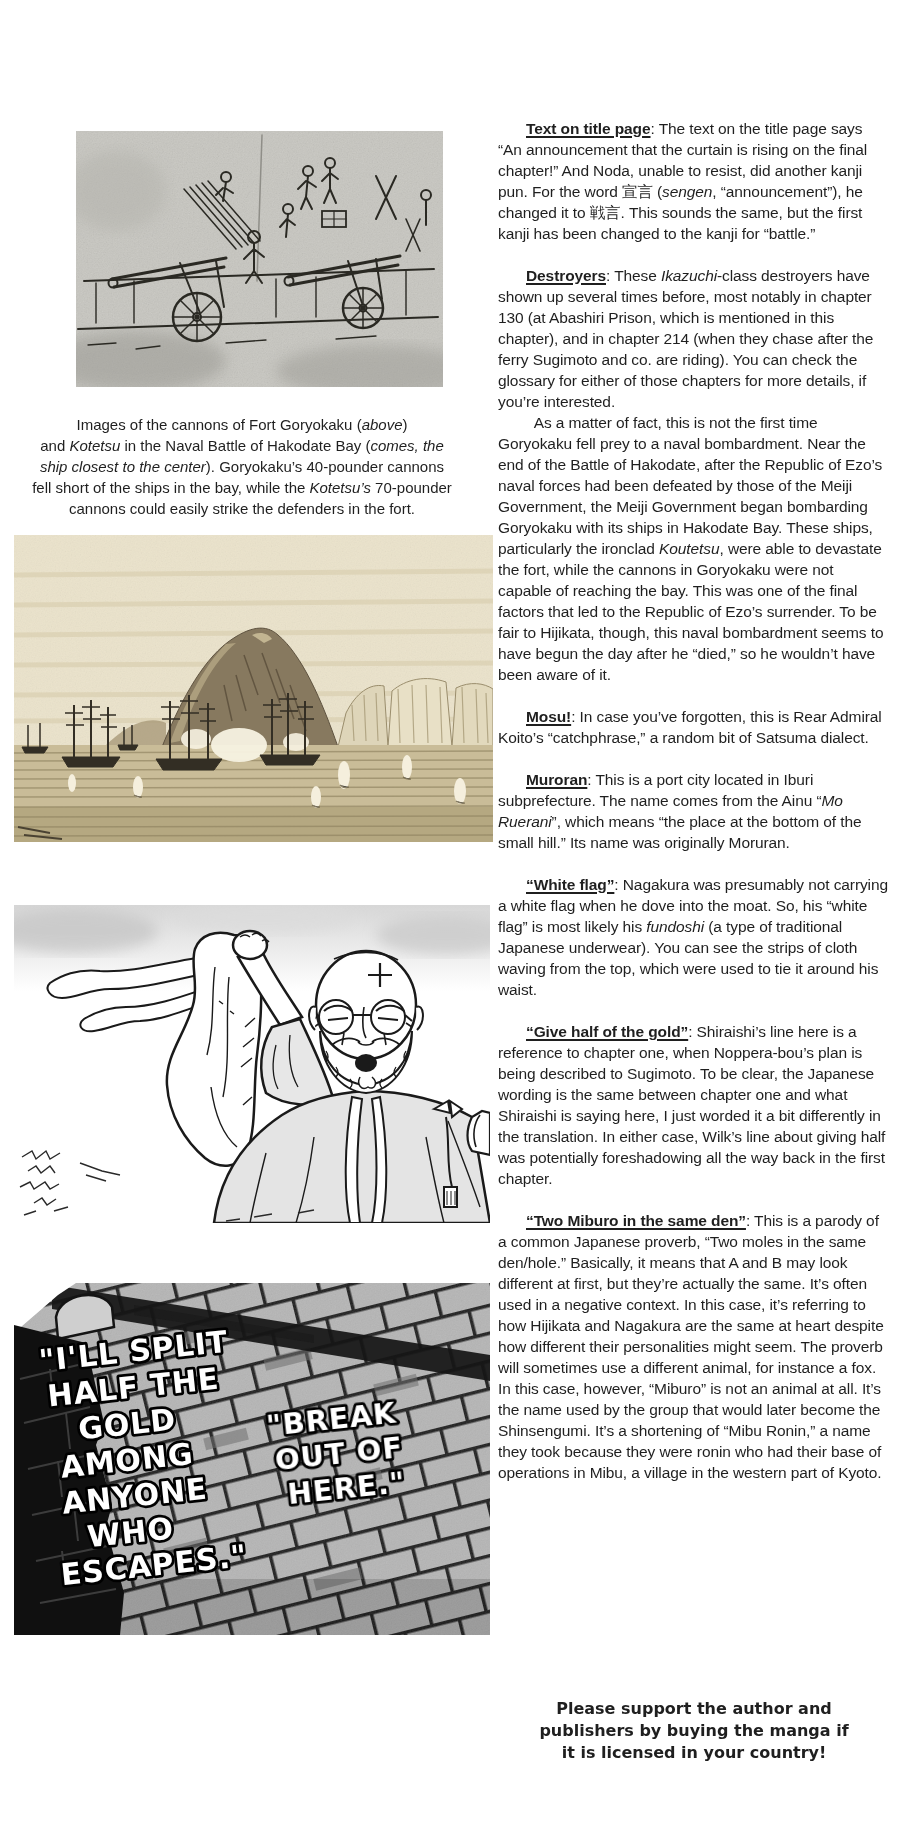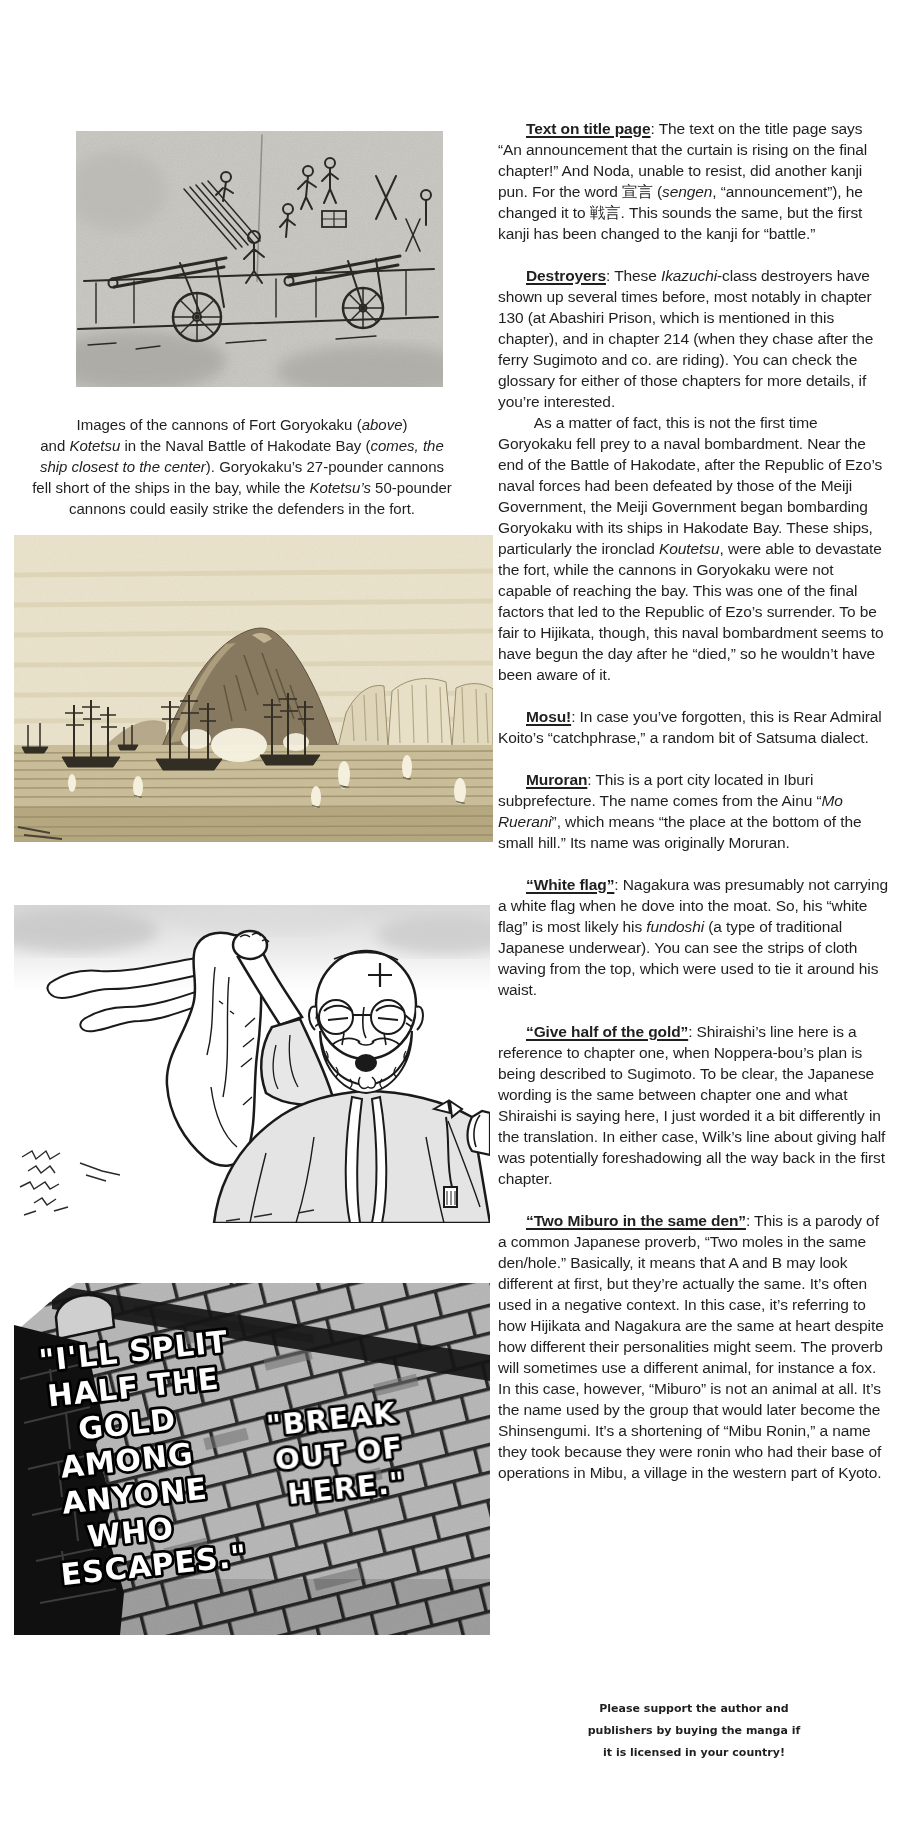--- a/index.html
+++ b/index.html
@@ -14,21 +14,21 @@
   .entry{margin:0 0 21px 0;}
   .gp{margin:0;}
   .gp.indent{text-indent:2.3em;}
   .term{font-weight:bold;text-decoration:underline;text-decoration-thickness:1.5px;
         text-underline-offset:2px;margin-left:28px;}
   .it{font-style:italic;text-align:center;}
   
   #caption{left:4px;top:414px;width:476px;font-size:15px;line-height:21px;text-align:center;}
   
   #footer{left:498px;top:1698px;width:392px;text-align:center;font-weight:bold;
-          font-size:11px;line-height:22px;font-family:"DejaVu Sans",sans-serif;}
+          font-size:16px;line-height:22px;font-family:"DejaVu Sans",sans-serif;}
   
   .fig{display:block;}
   #fig-cannons{left:76px;top:131px;}
   #fig-naval{left:14px;top:535px;}
   #fig-monk{left:14px;top:905px;}
   #fig-brick{left:14px;top:1283px;}
   svg{display:block;}
   .speech{font-family:"DejaVu Sans",sans-serif;font-weight:bold;fill:#ffffff;
           stroke:#000000;paint-order:stroke;stroke-linejoin:round;}
 </style>
@@ -94,22 +94,22 @@
           <path d="M178,112 L178,140 M178,118 L168,128 M178,118 L188,126 M178,140 L170,152 M178,140 L186,152"></path>
         <path d="M20,152 L20,192 M58,150 L58,192 M200,148 L200,186 M240,146 L240,186 M330,140 L330,184" stroke-width="1.4"></path>
         <path d="M12,214 L40,212 M60,218 L84,215 M150,212 L190,209 M260,208 L300,205" stroke-width="1.3"></path>
       </g>
     </svg>
   </div>
 
   <div class="abs" id="caption">
     <div><span>Images of the cannons of Fort Goryokaku (</span><span class="it">above</span><span>)</span></div>
     <div><span>and </span><span class="it">Kotetsu</span><span> in the Naval Battle of Hakodate Bay (</span><span class="it">comes, the</span></div>
-    <div><span class="it">ship closest to the center</span><span>).  Goryokaku’s 27-pounder cannons</span></div>
-    <div><span>fell short of the ships in the bay, while the </span><span class="it">Kotetsu’s</span><span> 50-pounder</span></div>
+    <div><span class="it">ship closest to the center</span><span>).  Goryokaku’s 40-pounder cannons</span></div>
+    <div><span>fell short of the ships in the bay, while the </span><span class="it">Kotetsu’s</span><span> 70-pounder</span></div>
     <div><span>cannons could easily strike the defenders in the fort.</span></div>
   </div>
 
   <div class="abs fig" id="fig-naval">
     <svg width="479" height="307" viewBox="0 0 479 307">
       <rect width="479" height="307" fill="#ebe3cb"></rect>
       <rect width="479" height="307" filter="url(#nz)" opacity="0.12"></rect>
       <g stroke="#d8cdad" stroke-width="5" opacity="0.6">
         <line x1="0" y1="40" x2="479" y2="36"></line>
           <line x1="0" y1="70" x2="479" y2="66"></line>

